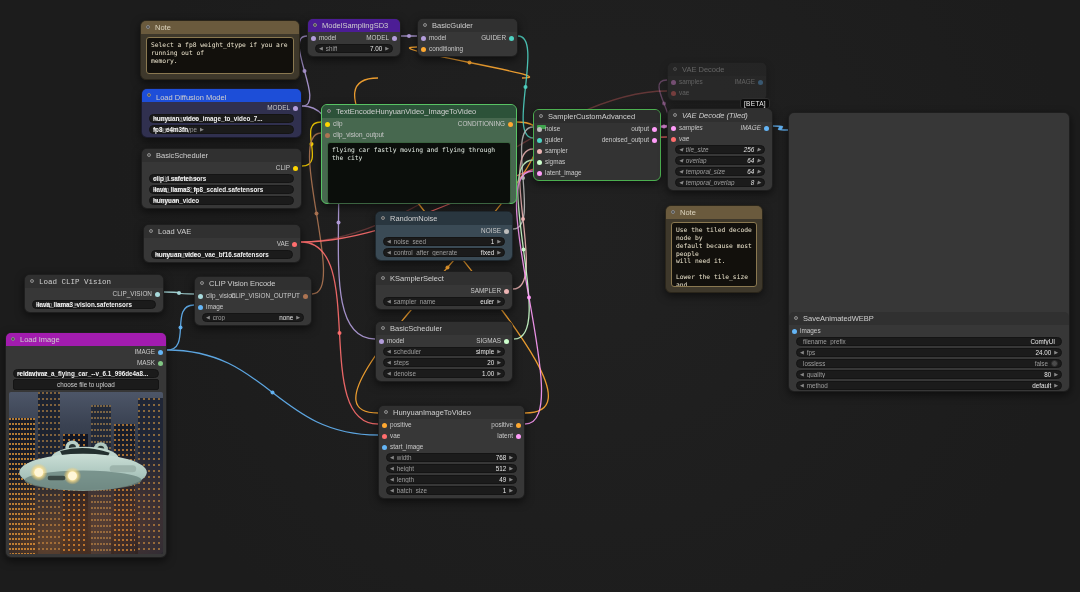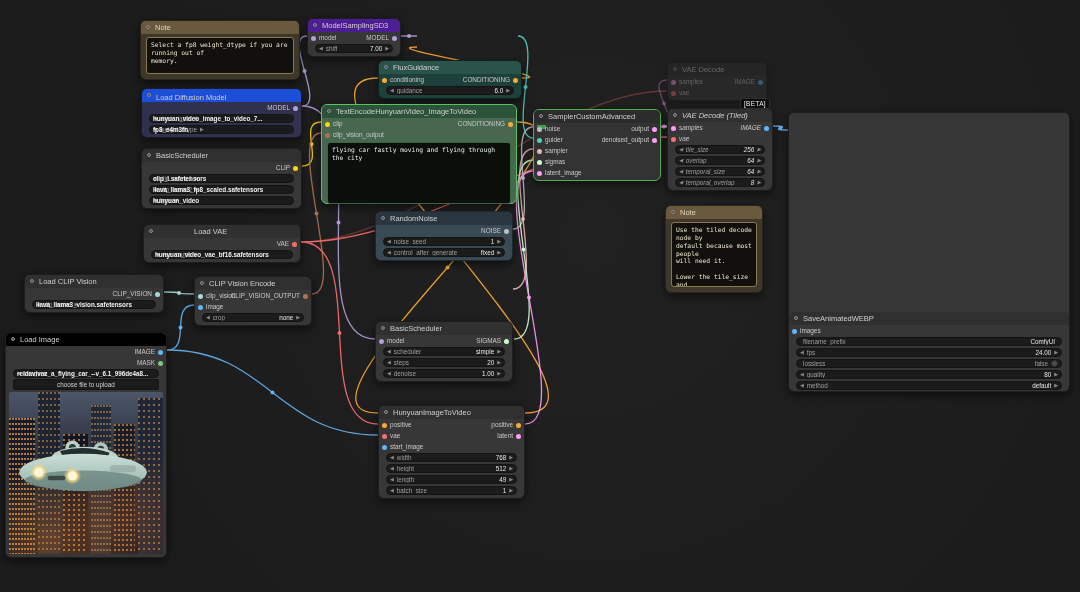--- a/index.html
+++ b/index.html
@@ -118,38 +118,34 @@
         </div>
         <div class="row">
           <div class="widget">
             <span class="warr">◀</span>
             <span class="wlbl">shift</span>
             <span class="wval">7.00</span>
             <span class="warr">▶</span>
           </div>
         </div>
       </div>
-      <div class="node" style="left: 378px; top: 60px; width: 144px; background: rgb(29, 64, 58); border-color: rgba(0, 0, 0, 0.45); height: 39px;">
-        <div class="node-header" style="background: rgb(42, 84, 75);">
-          <span class="hdot"></span>
-          <span class="ntitle">FluxGuidance</span>
+      <div class="node" style="left: 417px; top: 18px; width: 101px; background: rgb(55, 55, 55); border-color: rgba(0, 0, 0, 0.45); height: 39px;">
+        <div class="node-header" style="background: rgb(48, 48, 48);">
+          <span class="hdot"></span>
+          <span class="ntitle">BasicGuider</span>
+        </div>
+        <div class="row">
+          <span class="sdot in" style="background: rgb(179, 157, 219);"></span>
+          <span class="slbl in">model</span>
+          <span class="slbl out">GUIDER</span>
+          <span class="sdot out" style="background: rgb(79, 210, 194);"></span>
         </div>
         <div class="row">
           <span class="sdot in" style="background: rgb(255, 169, 49);"></span>
           <span class="slbl in">conditioning</span>
-          <span class="slbl out">CONDITIONING</span>
-          <span class="sdot out" style="background: rgb(255, 169, 49);"></span>
-        </div>
-        <div class="row">
-          <div class="widget">
-            <span class="warr">◀</span>
-            <span class="wlbl">guidance</span>
-            <span class="wval">6.0</span>
-            <span class="warr">▶</span>
-          </div>
         </div>
       </div>
       <div class="node" style="left: 141px; top: 88px; width: 161px; background: rgb(48, 48, 79); border-color: rgba(0, 0, 0, 0.45); height: 50px;">
         <div class="node-header" style="background: #1d4ed8; align-items: flex-end;">
           <span class="hdot"></span>
           <span class="ntitle">Load Diffusion Model</span>
         </div>
         <div class="row">
           <span class="slbl out">MODEL</span>
           <span class="sdot out" style="background: rgb(179, 157, 219);"></span>
@@ -216,39 +212,39 @@
           <span class="slbl out">CONDITIONING</span>
           <span class="sdot out" style="background: rgb(255, 169, 49);"></span>
         </div>
         <div class="row">
           <span class="sdot in" style="background: rgb(173, 116, 82);"></span>
           <span class="slbl in">clip_vision_output</span>
         </div>
         <div class="prompt" style="flex: 0 0 54px;">flying car fastly moving and flying through the city</div>
       </div>
       <div class="node" style="left: 143px; top: 224px; width: 158px; background: rgb(55, 55, 55); border-color: rgba(0, 0, 0, 0.45); height: 39px;">
-        <div class="node-header" style="background: rgb(48, 48, 48); padding-left: 36px;">
+        <div class="node-header" style="background: rgb(48, 48, 48);">
           <span class="hdot"></span>
           <span class="ntitle">Load VAE</span>
         </div>
         <div class="row">
           <span class="slbl out">VAE</span>
           <span class="sdot out" style="background: rgb(255, 110, 110);"></span>
         </div>
         <div class="row">
           <div class="widget">
             <span class="warr">◀</span>
             <span class="wlbl">vae_name</span>
             <span class="wval b">hunyuan_video_vae_bf16.safetensors</span>
             <span class="warr">▶</span>
           </div>
         </div>
       </div>
       <div class="node" style="left: 24px; top: 274px; width: 140px; background: rgb(55, 55, 55); border-color: rgba(0, 0, 0, 0.45); height: 39px;">
-        <div class="node-header" style="background: rgb(48, 48, 48);">
+        <div class="node-header" style="background: rgb(48, 48, 48); font-family: Liberation Mono, monospace;">
           <span class="hdot"></span>
           <span class="ntitle">Load CLIP Vision</span>
         </div>
         <div class="row">
           <span class="slbl out">CLIP_VISION</span>
           <span class="sdot out" style="background: rgb(168, 218, 220);"></span>
         </div>
         <div class="row">
           <div class="widget">
             <span class="warr">◀</span>
@@ -276,21 +272,21 @@
         <div class="row">
           <div class="widget">
             <span class="warr">◀</span>
             <span class="wlbl">crop</span>
             <span class="wval">none</span>
             <span class="warr">▶</span>
           </div>
         </div>
       </div>
       <div class="node" style="left: 5px; top: 332px; width: 162px; background: rgb(55, 55, 55); border-color: rgba(0, 0, 0, 0.45); height: 226px;">
-        <div class="node-header" style="background: #000000;">
+        <div class="node-header" style="background: #a21caf;">
           <span class="hdot"></span>
           <span class="ntitle">Load Image</span>
         </div>
         <div class="row">
           <span class="slbl out">IMAGE</span>
           <span class="sdot out" style="background: rgb(100, 181, 246);"></span>
         </div>
         <div class="row">
           <span class="slbl out">MASK</span>
           <span class="sdot out" style="background: rgb(129, 199, 132);"></span>
@@ -363,20 +359,38 @@
         </div>
         <div class="row">
           <div class="widget">
             <span class="warr">◀</span>
             <span class="wlbl">control_after_generate</span>
             <span class="wval">fixed</span>
             <span class="warr">▶</span>
           </div>
         </div>
       </div>
+      <div class="node" style="left: 375px; top: 271px; width: 138px; background: rgb(55, 55, 55); border-color: rgba(0, 0, 0, 0.45); height: 39px;">
+        <div class="node-header" style="background: rgb(48, 48, 48);">
+          <span class="hdot"></span>
+          <span class="ntitle">KSamplerSelect</span>
+        </div>
+        <div class="row">
+          <span class="slbl out">SAMPLER</span>
+          <span class="sdot out" style="background: rgb(236, 180, 180);"></span>
+        </div>
+        <div class="row">
+          <div class="widget">
+            <span class="warr">◀</span>
+            <span class="wlbl">sampler_name</span>
+            <span class="wval">euler</span>
+            <span class="warr">▶</span>
+          </div>
+        </div>
+      </div>
       <div class="node" style="left: 375px; top: 321px; width: 138px; background: rgb(55, 55, 55); border-color: rgba(0, 0, 0, 0.45); height: 61px;">
         <div class="node-header" style="background: rgb(48, 48, 48);">
           <span class="hdot"></span>
           <span class="ntitle">BasicScheduler</span>
         </div>
         <div class="row">
           <span class="sdot in" style="background: rgb(179, 157, 219);"></span>
           <span class="slbl in">model</span>
           <span class="slbl out">SIGMAS</span>
           <span class="sdot out" style="background: rgb(205, 255, 205);"></span>

